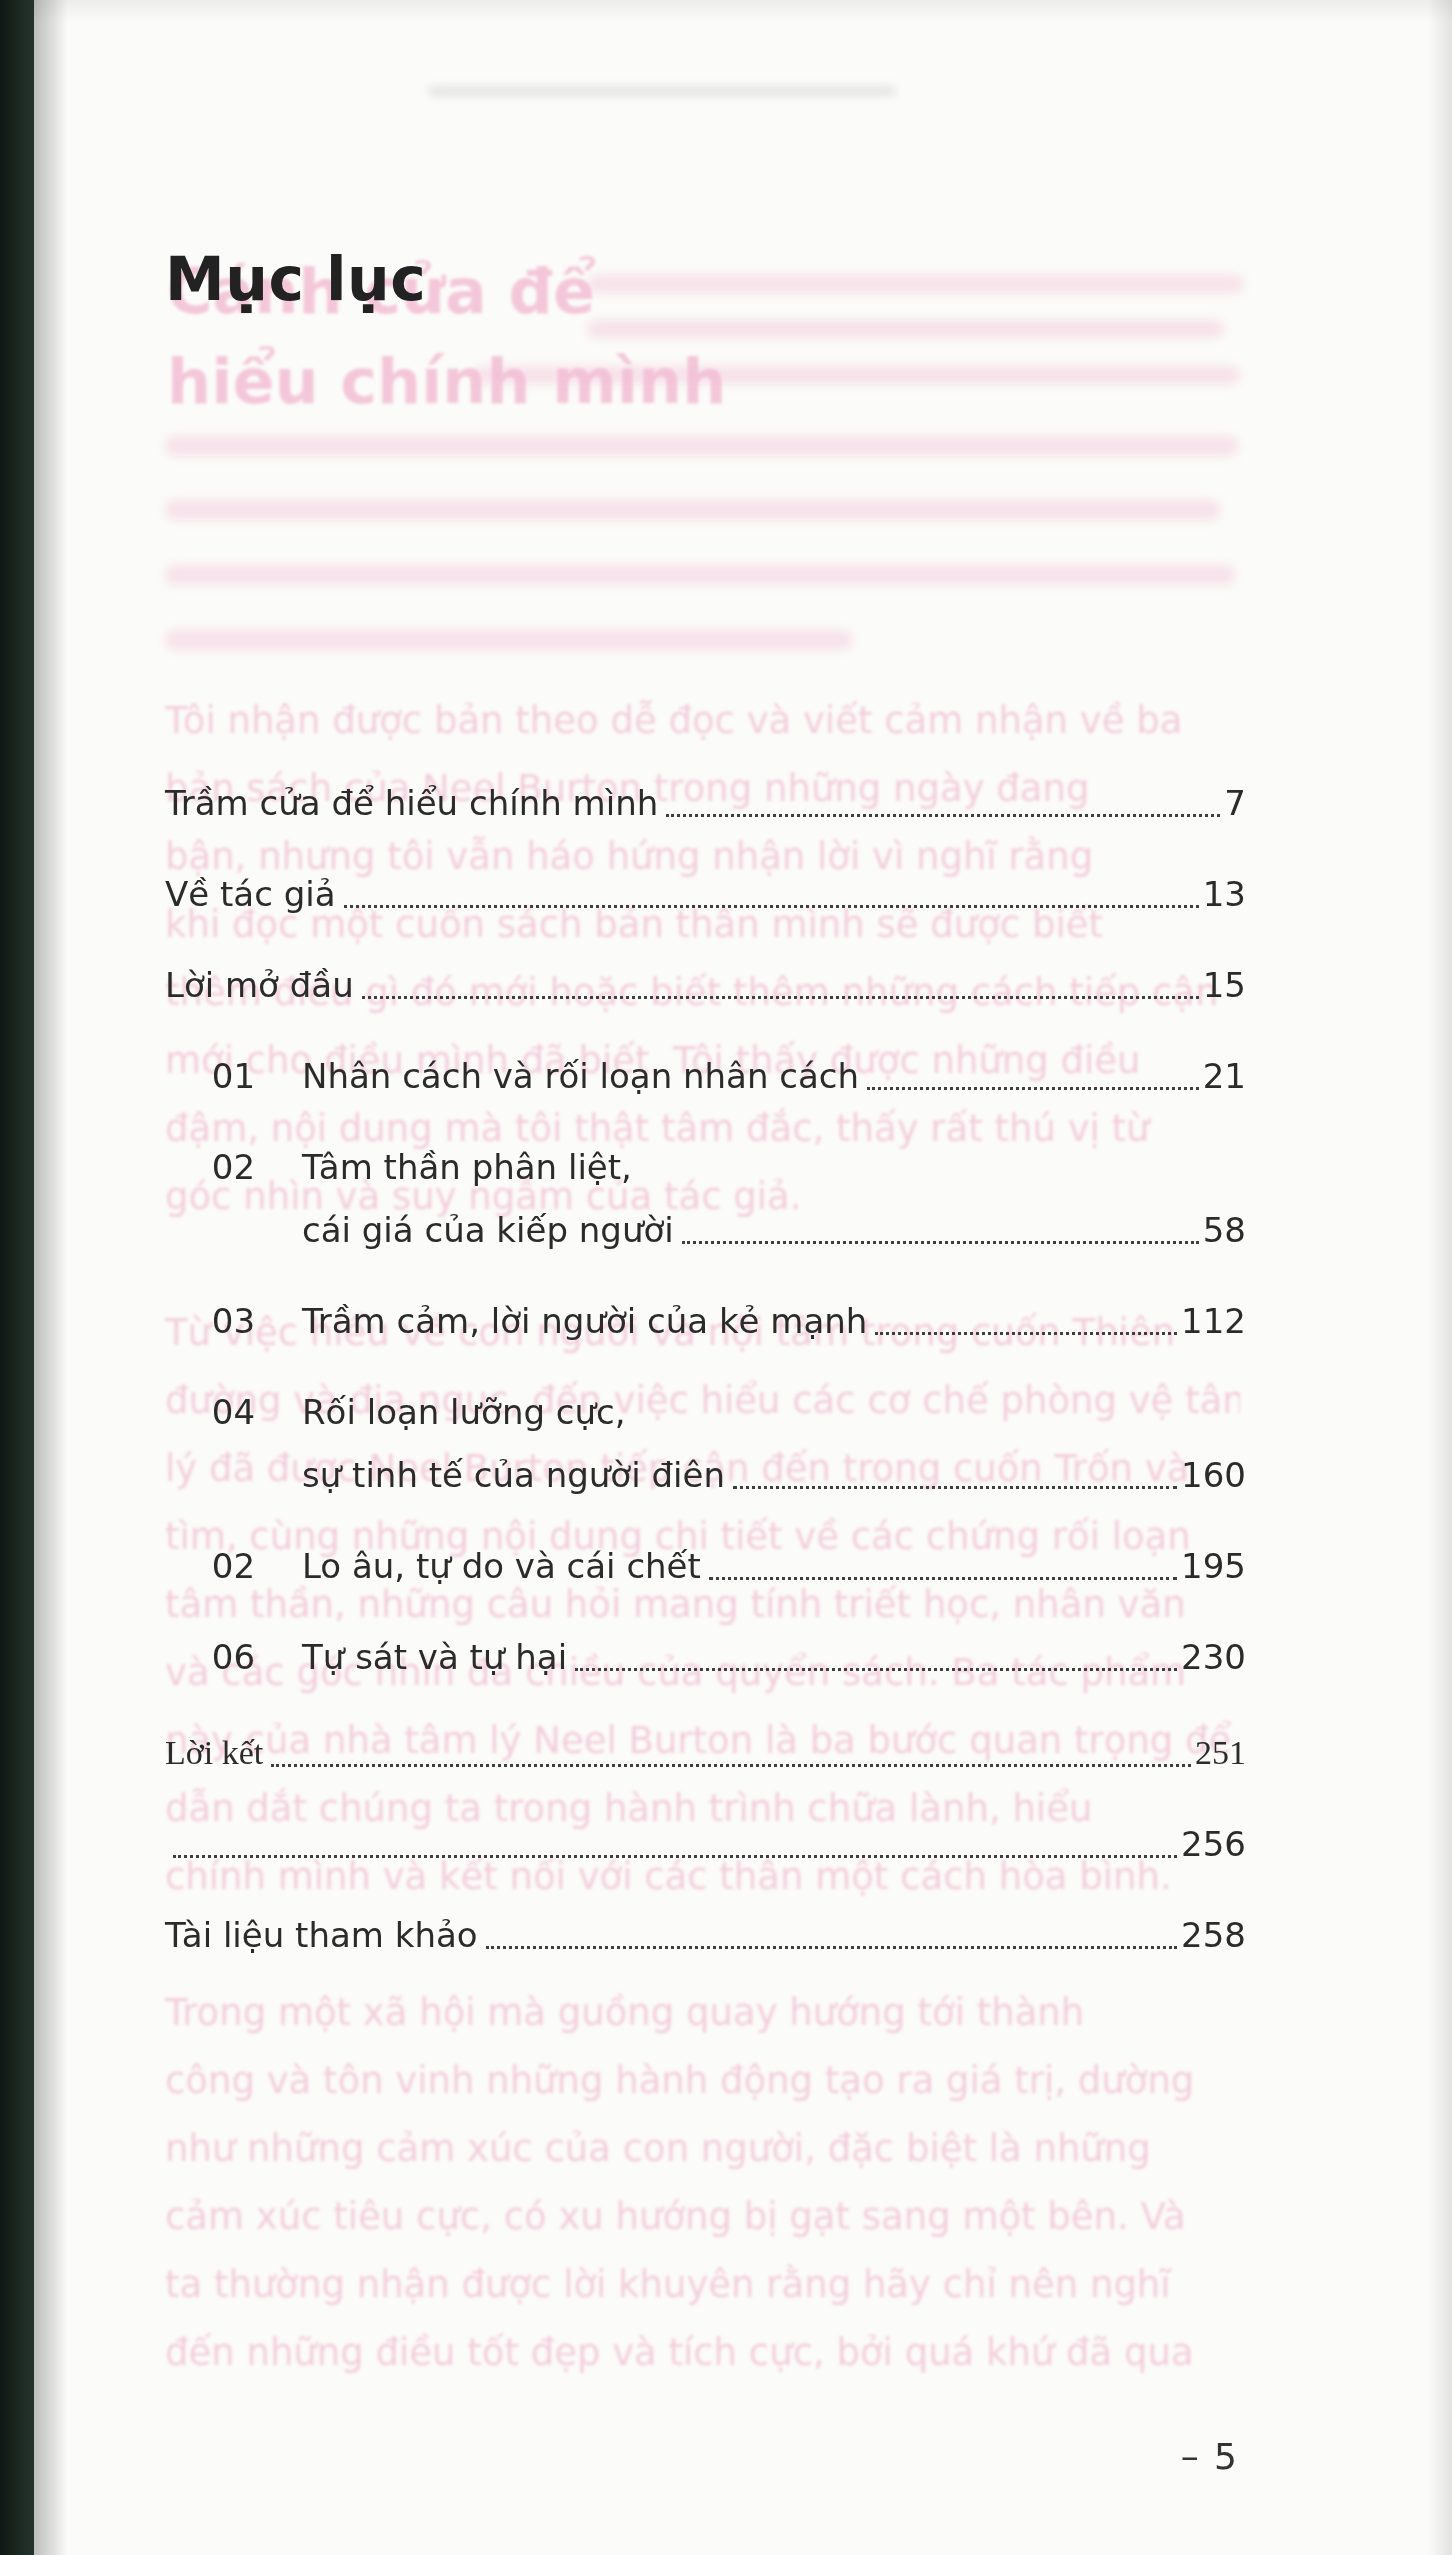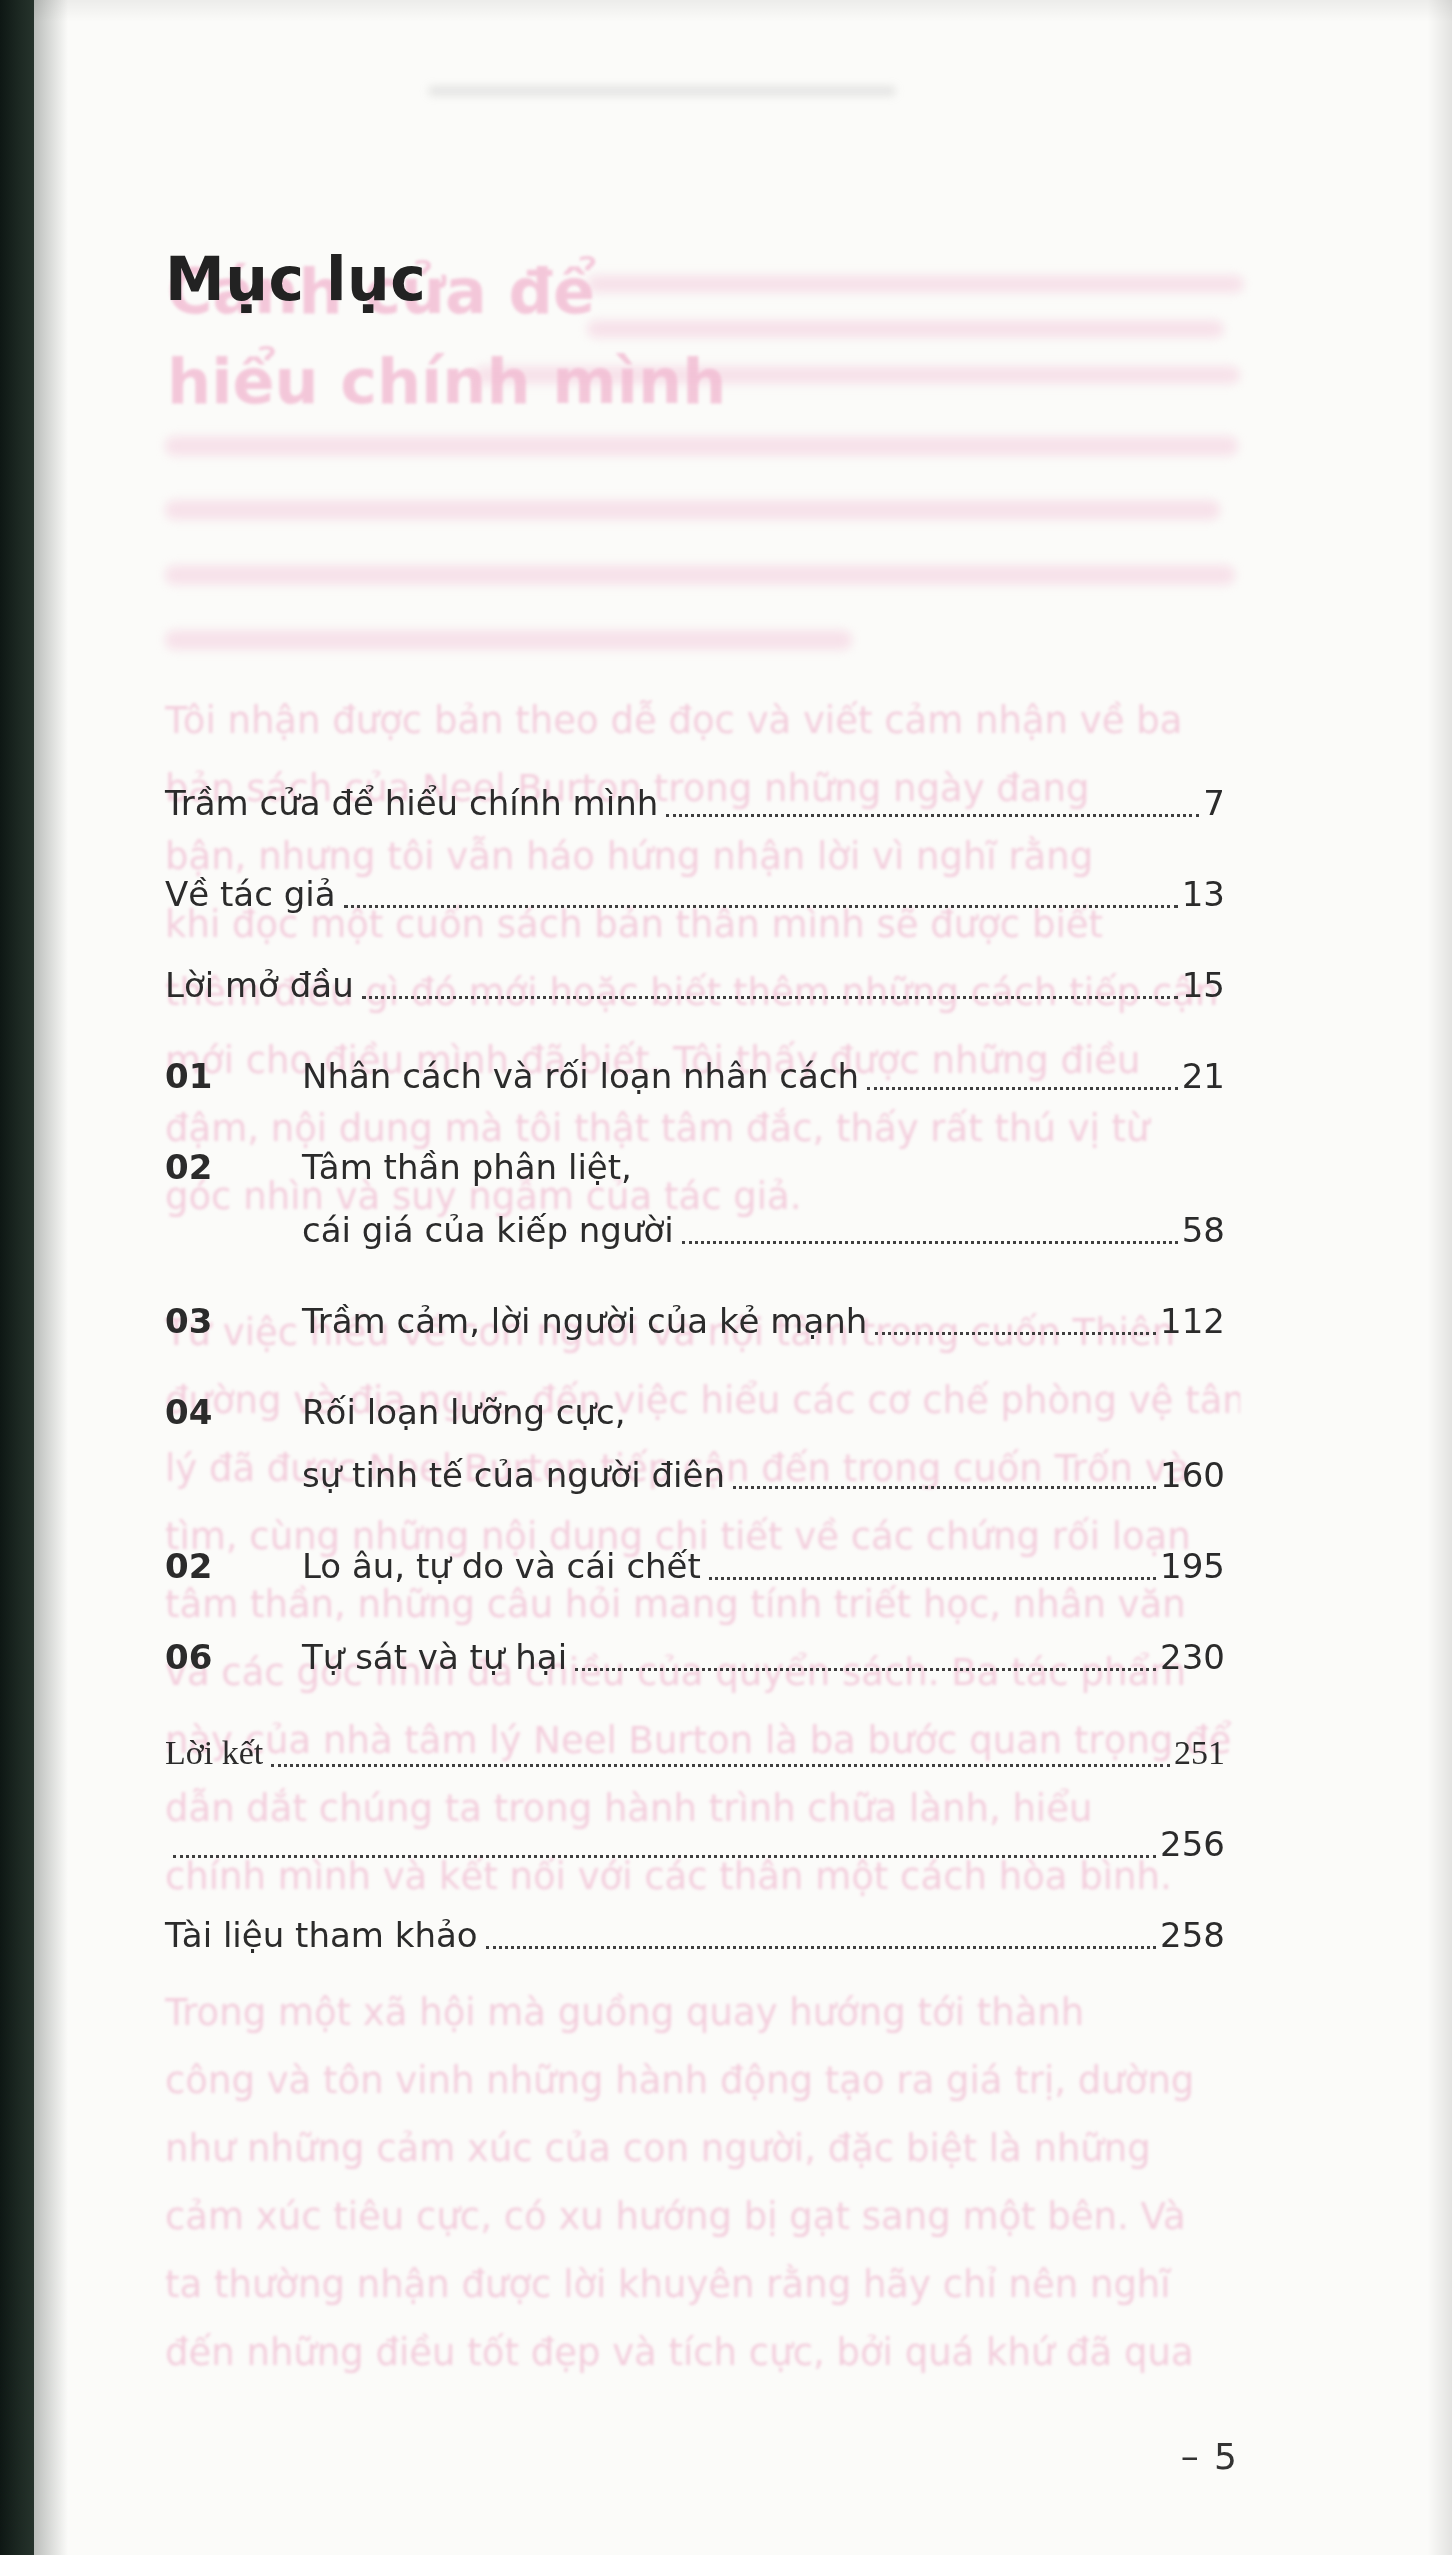--- a/index.html
+++ b/index.html
@@ -45,38 +45,38 @@
   .ghost-band.gray { background: rgba(150,150,150,0.22); filter: blur(4px); }
   .ghost-body {
     position: absolute; left: 165px; top: 687px; width: 1075px;
     font-size: 37px; line-height: 68px;
     color: #eeb0ca; opacity: 0.60; filter: blur(1.8px);
   }
   .ghost-body > div { min-height: 68px; white-space: nowrap; overflow: hidden; }
 
   
   .content {
-    position: absolute; left: 165px; right: 228px; top: 0; z-index: 2;
+    position: absolute; left: 165px; right: 207px; top: 0; z-index: 2;
   }
   .page-title {
     margin: 243px 0 0 0;
     font-size: 60px; line-height: 72px; font-weight: 700;
     letter-spacing: 0.5px; color: #222;
   }
   .toc { margin-top: 466px; }
   .row {
     display: flex; align-items: flex-end;
     font-size: 34px; line-height: 44px;
     margin-bottom: 47px;
     color: #2b2b2b;
   }
   .row.tight { margin-bottom: 19px; }
   .row.gap-1 { margin-top: 38px; }
   .row.gap-2 { margin-top: 52px; font-family: Liberation Serif, serif; }
-  .num { width: 137px; flex: 0 0 137px; font-weight: 700; }
+  .num { width: 137px; flex: 0 0 137px; font-weight: 400; text-align: center; }
   .ttl { white-space: nowrap; }
   .leader { flex: 1 1 auto; align-self: stretch; position: relative; margin: 0 4px 0 8px; min-width: 24px; }
   .leader::after {
     content: ""; position: absolute; left: 0; right: 0; bottom: 8px;
     border-bottom: 3px dotted #3f3f3f;
   }
   .pg { font-weight: 500; white-space: nowrap; }
 
   .footer {
     position: absolute; left: 165px; right: 214px; top: 2436px;

